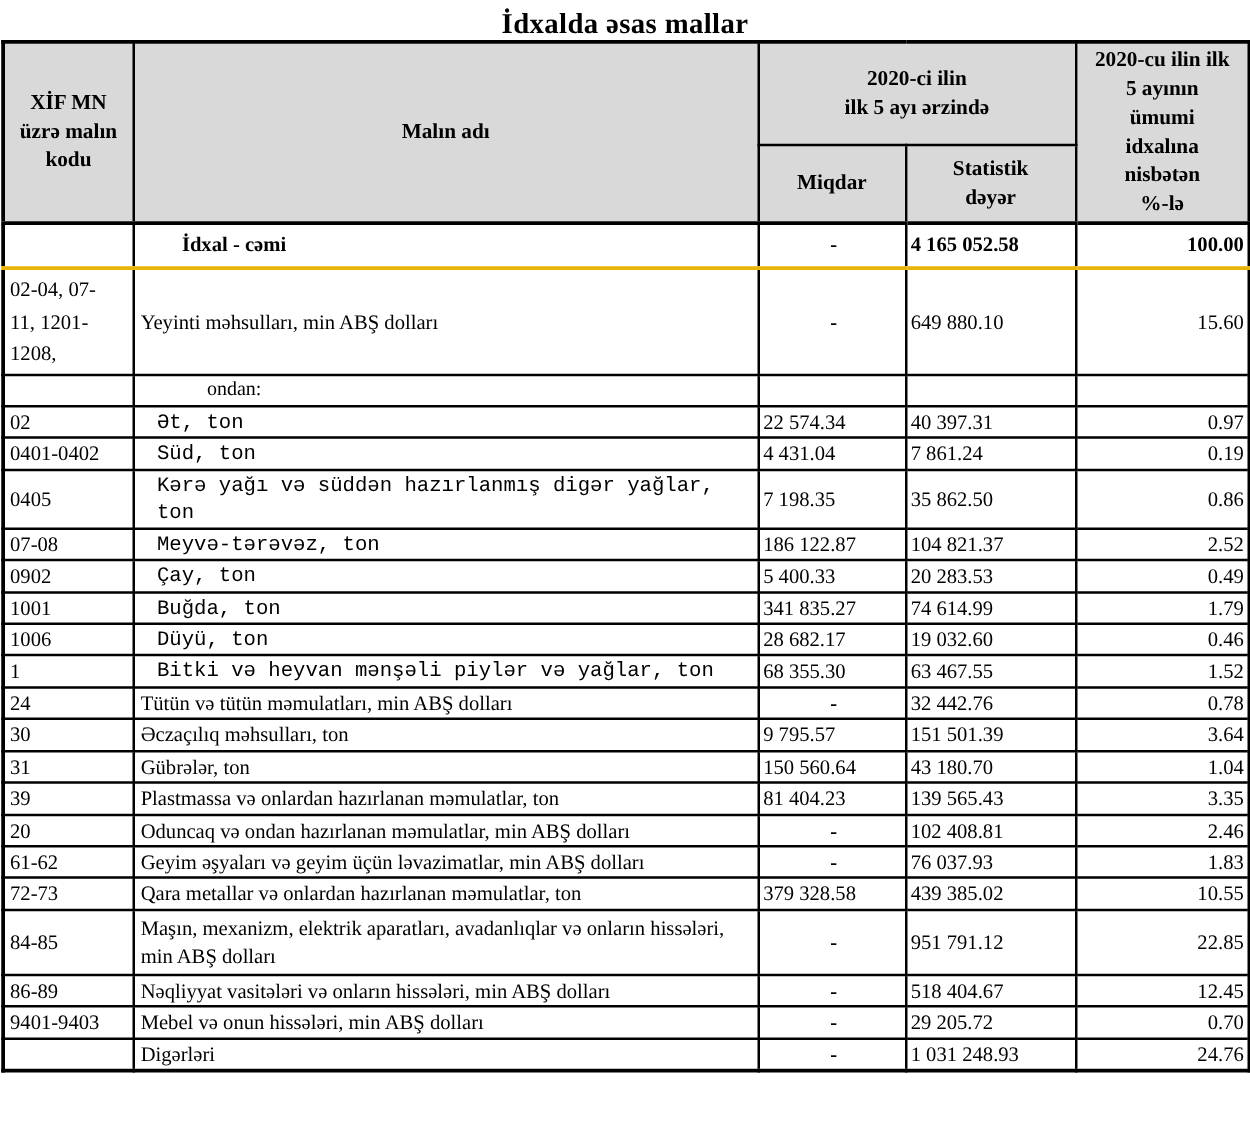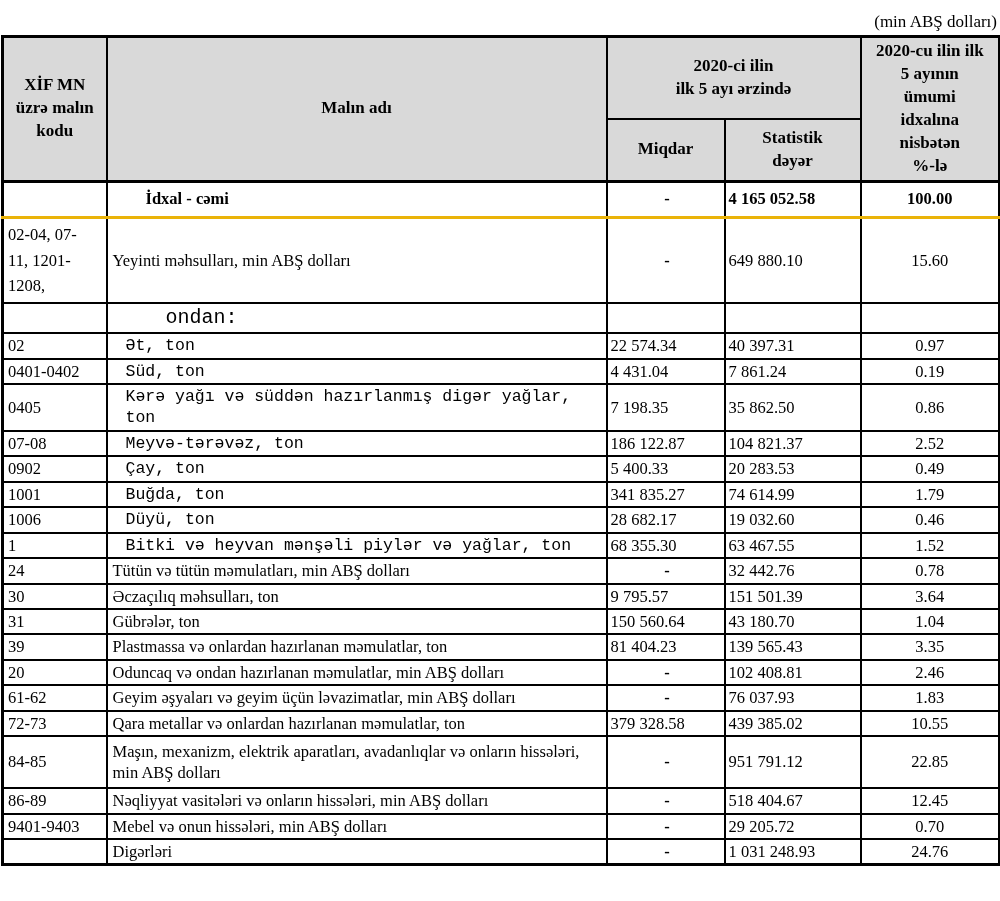--- a/index.html
+++ b/index.html
@@ -68,39 +68,39 @@
     font-size: 16.5px;
     vertical-align: middle;
     padding: 1px 3px;
     line-height: 1.3;
     height: 25px;
   }
   td.cell-code  { text-align: left; padding-left: 4px; padding-right: 12px; }
   td.cell-name  { text-align: left; padding-left: 5px; }
   td.cell-qty   { padding-right: 4px; }
   td.cell-value { padding-right: 32px; }
-  td.cell-share { text-align: center; }
+  td.cell-share { text-align: right; }
   td.cell-qty.dash { text-align: center; font-weight: bold; padding-right: 0; }
 
   tr.row-total td { font-weight: bold; height: 36px; border-bottom: 3px solid #eab308; }
   tr.row-total td.cell-name { padding-left: 38px; }
   tr.row-group td { height: 86px; }
   tr.row-group td.cell-code { vertical-align: middle; line-height: 1.55; }
-  tr.row-label td { height: 21px; font-size: 20px; font-family: Liberation Mono, monospace; }
+  tr.row-label td { height: 21px; font-size: 16px; }
   tr.row-label td.cell-name { padding-left: 58px; }
   tr.row-sub td.cell-name { padding-left: 18px; font-family: Liberation Mono, monospace; }
   tr.row-wide td { height: 52px; }
 </style>
 </head>
 <body>
 
 <div class="page">
 
-
-  <div class="unit-note">(min ABŞ dolları)</div>
+  <div class="doc-title">İdxalda əsas mallar</div>
+
 
   <table class="main">
     <colgroup>
       <col class="c-code">
         <col class="c-name">
         <col class="c-qty">
         <col class="c-value">
         <col class="c-share">
     </colgroup>
     <thead>

